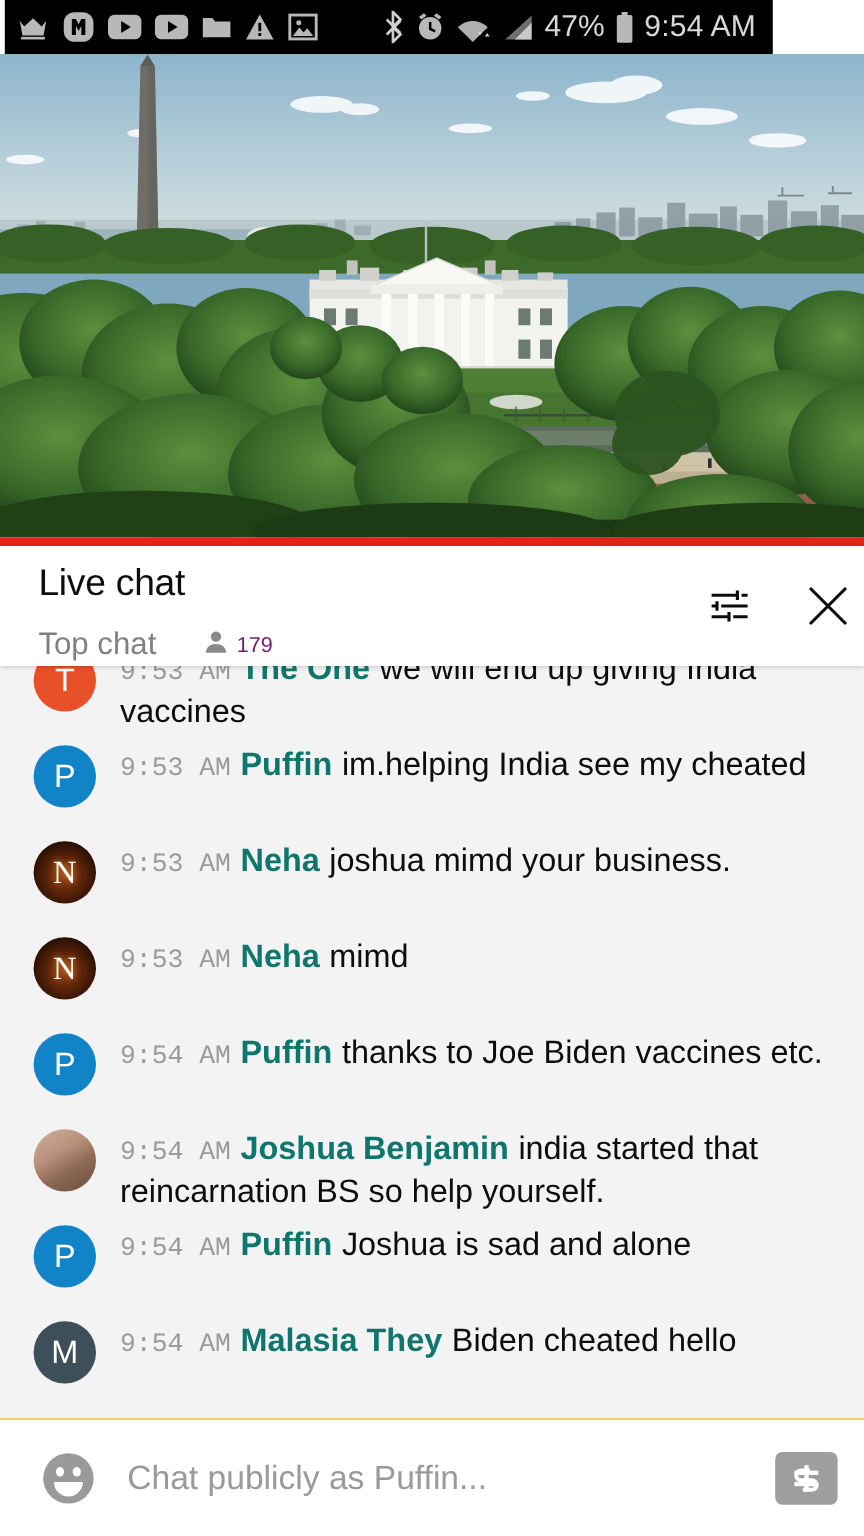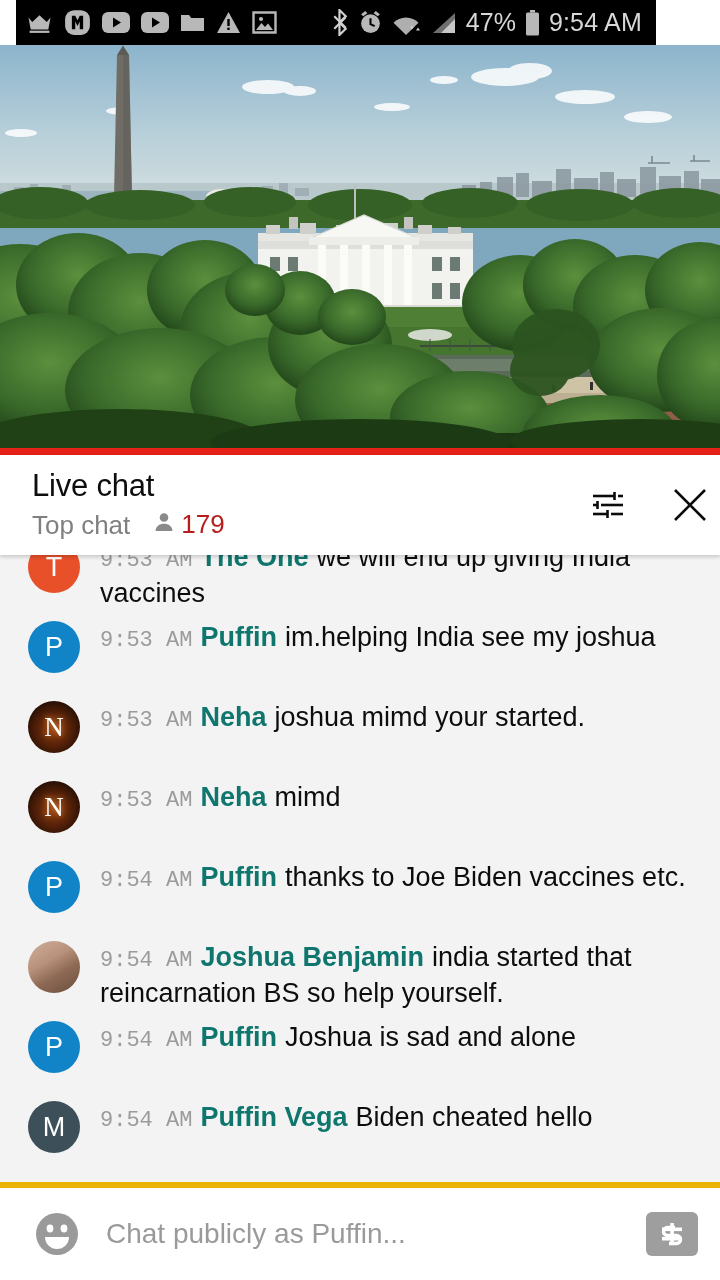--- a/index.html
+++ b/index.html
@@ -5,21 +5,21 @@
   html,body{margin:0;padding:0;}
   body{
     width:720px;height:1280px;overflow:hidden;
     font-family:"Liberation Sans",sans-serif;
     background:#ffffff;
   }
   .phone{position:relative;width:720px;height:1280px;overflow:hidden;background:#fff;}
 
   
   .statusbar{
-    position:absolute;top:0;left:16px;width:640px;height:45px;
+    position:absolute;top:0;left:4px;width:640px;height:45px;
     background:#000;display:flex;align-items:center;
     box-sizing:border-box;padding:0 14px 0 10px;
   }
   .sb-left{display:flex;align-items:center;gap:11px;flex:1;}
   .sb-right{display:flex;align-items:center;gap:9px;}
   .sb-ico{display:block;fill:#b8b8b8;}
   .sb-text{color:#d8d8d8;font-size:25px;letter-spacing:.2px;line-height:1;}
   .sb-pct{color:#d8d8d8;font-size:25px;line-height:1;}
 
   
@@ -37,24 +37,24 @@
   .chat-header{
     position:absolute;top:455px;left:0;width:720px;height:100px;
     background:#ffffff;box-sizing:border-box;
     padding:14px 8px 0 32px;
     display:flex;align-items:flex-start;
     box-shadow:0 2px 4px rgba(0,0,0,.18);
     z-index:5;
   }
   .ch-titles{flex:1;}
   .ch-title{font-size:31px;color:#0d0d0d;line-height:1.12;letter-spacing:-.2px;}
-  .ch-sub{display:flex;align-items:flex-end;margin-top:6px;gap:4px;}
+  .ch-sub{display:flex;align-items:flex-start;margin-top:19px;gap:20px;}
   .ch-subtext{font-size:26px;color:#808080;line-height:1;}
   .ch-viewers{display:flex;align-items:center;gap:5px;margin-left:18px;}
-  .ch-count{font-size:26px;color:#b91c1c;line-height:1;}
+  .ch-count{font-size:18px;color:#701a75;line-height:1;}
   .ch-actions{display:flex;align-items:center;gap:38px;padding-top:14px;}
   .ch-btn{width:44px;height:44px;display:flex;align-items:center;justify-content:center;cursor:pointer;}
 
   
   .chat-list{
     position:absolute;top:555px;left:0;width:720px;height:627px;
     background:#f3f3f3;overflow:hidden;
   }
   .msg{
     display:flex;align-items:flex-start;
@@ -81,21 +81,21 @@
   }
   .av-neha{
     background:radial-gradient(circle at 50% 55%, #8a3b10 0%, #5c2409 38%, #2a1005 72%, #120602 100%);
     font-family:"Liberation Serif",serif;color:#f0a042;font-size:26px;
     text-shadow:0 0 6px rgba(255,160,60,.9);
   }
 
   
   .inputbar{
     position:absolute;top:1182px;left:0;width:720px;height:98px;
-    background:#ffffff;border-top:6px solid #eab308;
+    background:#ffffff;border-top:1px solid #eab308;
     display:flex;align-items:center;box-sizing:border-box;padding:0 22px 0 30px;
   }
   .emoji-btn{width:54px;height:54px;flex:0 0 54px;display:flex;align-items:center;justify-content:center;cursor:pointer;}
   .chat-input{
     flex:1;margin-left:22px;border:none;outline:none;background:transparent;
     font-size:28px;color:#909090;font-family:"Liberation Sans",sans-serif;
     padding:0;
   }
   .chat-input::placeholder{color:#9a9a9a;opacity:1;}
   .superchat{
@@ -452,27 +452,27 @@
         <div class="msg">
           <div class="av" style="background: rgb(232, 80, 42);">
             <span>T</span>
           </div>
           <div class="body"><span class="ts">9:53 AM</span><span class="author">The One</span><span class="text">we will end up giving India vaccines</span></div>
         </div>
         <div class="msg">
           <div class="av" style="background: rgb(17, 132, 200);">
             <span>P</span>
           </div>
-          <div class="body"><span class="ts">9:53 AM</span><span class="author">Puffin</span><span class="text">im.helping India see my joshua</span></div>
+          <div class="body"><span class="ts">9:53 AM</span><span class="author">Puffin</span><span class="text">im.helping India see my cheated</span></div>
         </div>
         <div class="msg">
           <div class="av av-neha">
             <span>N</span>
           </div>
-          <div class="body"><span class="ts">9:53 AM</span><span class="author">Neha</span><span class="text">joshua mimd your started.</span></div>
+          <div class="body"><span class="ts">9:53 AM</span><span class="author">Neha</span><span class="text">joshua mimd your business.</span></div>
         </div>
         <div class="msg">
           <div class="av av-neha">
             <span>N</span>
           </div>
           <div class="body"><span class="ts">9:53 AM</span><span class="author">Neha</span><span class="text">mimd</span></div>
         </div>
         <div class="msg">
           <div class="av" style="background: rgb(17, 132, 200);">
             <span>P</span>
@@ -486,21 +486,21 @@
         <div class="msg">
           <div class="av" style="background: rgb(17, 132, 200);">
             <span>P</span>
           </div>
           <div class="body"><span class="ts">9:54 AM</span><span class="author">Puffin</span><span class="text">Joshua is sad and alone</span></div>
         </div>
         <div class="msg">
           <div class="av" style="background: rgb(61, 80, 89);">
             <span>M</span>
           </div>
-          <div class="body"><span class="ts">9:54 AM</span><span class="author">Puffin Vega</span><span class="text">Biden cheated hello</span></div>
+          <div class="body"><span class="ts">9:54 AM</span><span class="author">Malasia They</span><span class="text">Biden cheated hello</span></div>
         </div>
       </div>
   </div>
 
   <div class="inputbar">
     <div class="emoji-btn">
       <svg width="50" height="50" viewBox="0 0 50 50" fill="#9a9a9a">
         <circle cx="25" cy="25" r="21"></circle>
         <ellipse cx="18" cy="19.5" rx="3.4" ry="4" fill="#fff"></ellipse>
         <ellipse cx="32" cy="19.5" rx="3.4" ry="4" fill="#fff"></ellipse>

